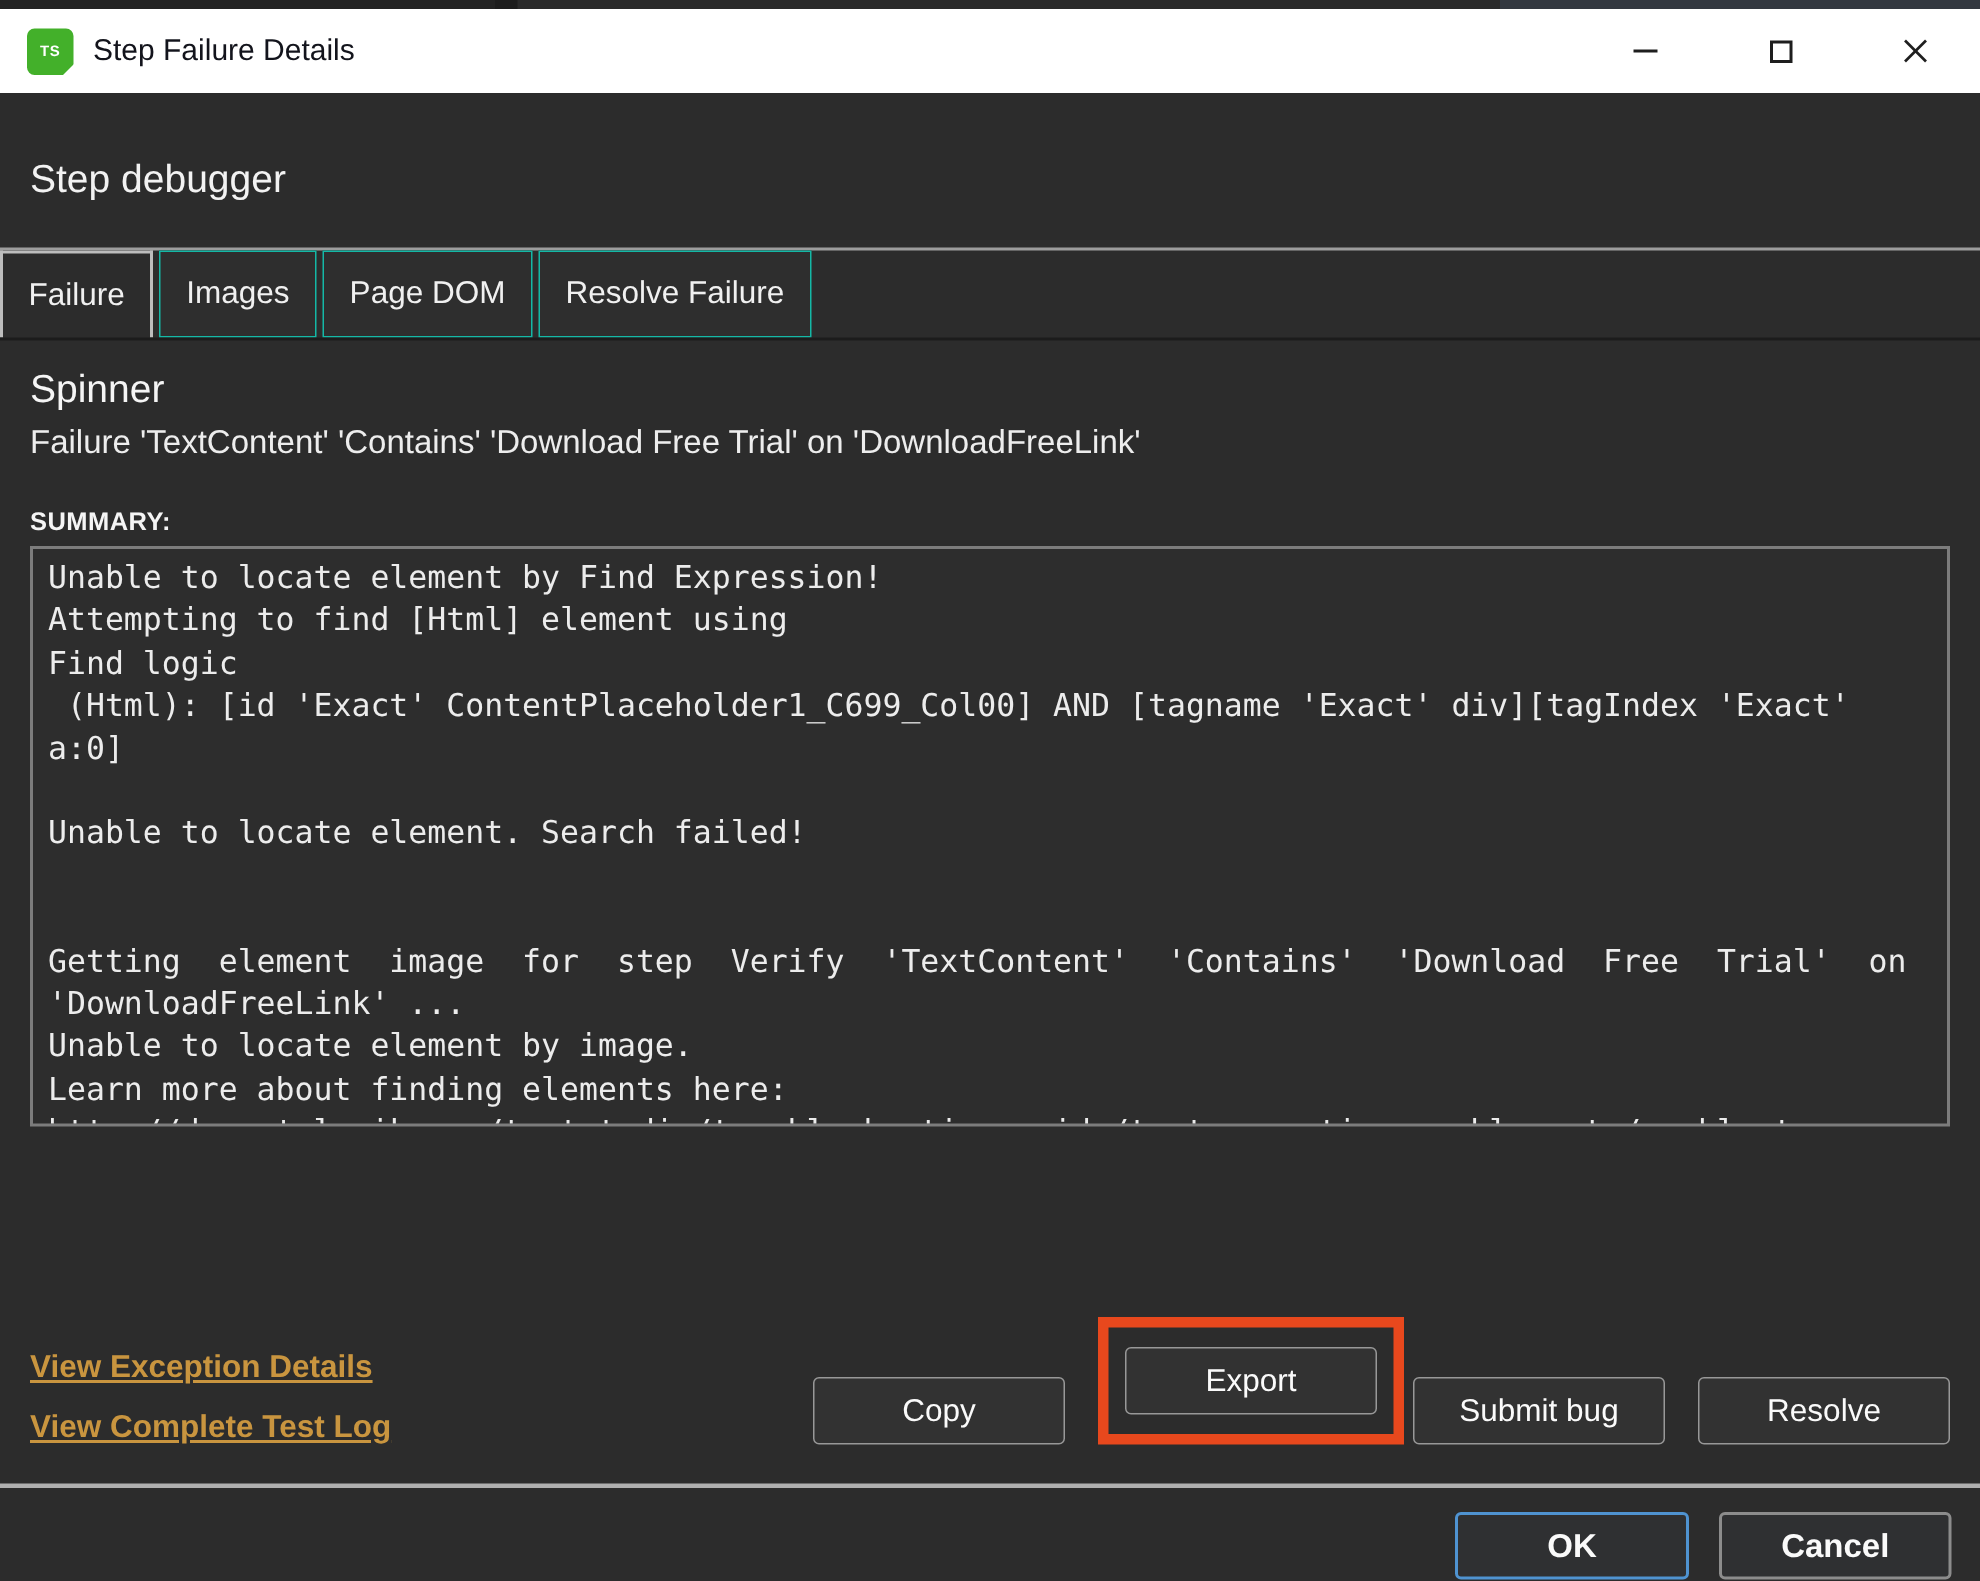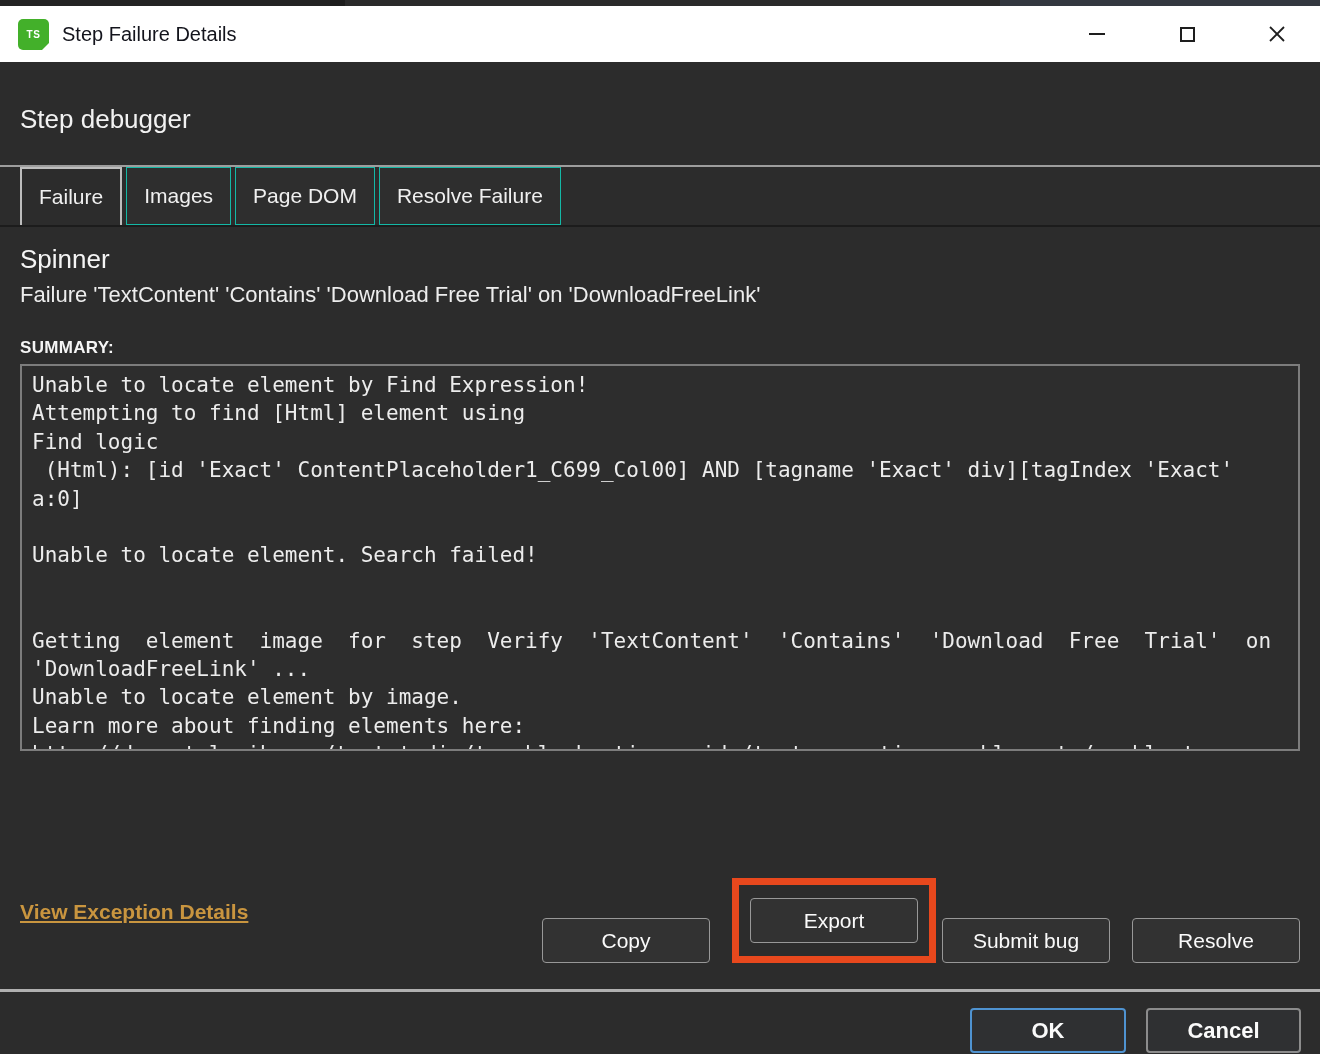--- a/index.html
+++ b/index.html
@@ -33,21 +33,21 @@
   .win-btn:last-child{margin-right:14px;}
   .glyph-min{display:block;width:16px;height:2px;background:#1e1e1e;}
   .glyph-max{display:block;width:15px;height:15px;border:2px solid #1e1e1e;}
 
   
   .dialog-body{position:absolute;left:0;top:78px;width:1320px;height:992px;background:#2c2c2c;}
   .debugger-header{position:absolute;left:20px;top:26px;color:#f2f2f2;font-size:26px;}
   .separator-1{position:absolute;left:0;top:87px;width:1320px;height:2px;background:#9d9d9d;}
 
   
-  .tabbar{position:absolute;left:0;top:89px;width:1320px;height:58px;display:flex;align-items:stretch;padding-left:20px;gap:4px;}
+  .tabbar{position:absolute;left:0;top:89px;width:1320px;height:58px;display:flex;align-items:stretch;padding-left:0;gap:4px;}
   .tab{display:flex;align-items:center;justify-content:center;padding:0 17px;font-size:21px;color:#f0f0f0;
     border:1px solid #14b8a6;background:#2e2e2e;cursor:pointer;}
   .tab.active{border:2px solid #bdbdbd;border-bottom:none;background:#2c2c2c;}
   .tabbar-bottom-line{position:absolute;left:0;top:147px;width:1320px;height:2px;background:#1c1c1c;}
 
   
   .step-name{position:absolute;left:20px;top:166px;color:#f5f5f5;font-size:26px;}
   .step-desc{position:absolute;left:20px;top:204px;color:#ededed;font-size:22px;}
   .summary-label{position:absolute;left:20px;top:260px;color:#f5f5f5;font-size:17px;font-weight:bold;letter-spacing:0.3px;}
   .summary-box{position:absolute;left:20px;top:286px;width:1280px;height:387px;background:#2d2d2d;
@@ -138,20 +138,21 @@
 
 Getting  element  image  for  step  Verify  'TextContent'  'Contains'  'Download  Free  Trial'  on
 'DownloadFreeLink' ...
 Unable to locate element by image.
 Learn more about finding elements here:
 http://docs.telerik.com/teststudio/troubleshooting-guide/test-execution-problems-tg/unable-to-
 locate-element</div>
     </div>
 
     <a class="link link-1">View Exception Details</a>
+    <a class="link link-2">View Complete Test Log</a>
 
     <div class="actions-row">
       <button class="dlg-btn">Copy</button>
       <div class="highlight-wrap">
         <button class="dlg-btn">Export</button>
       </div>
       <button class="dlg-btn">Submit bug</button>
       <button class="dlg-btn">Resolve</button>
     </div>
 

